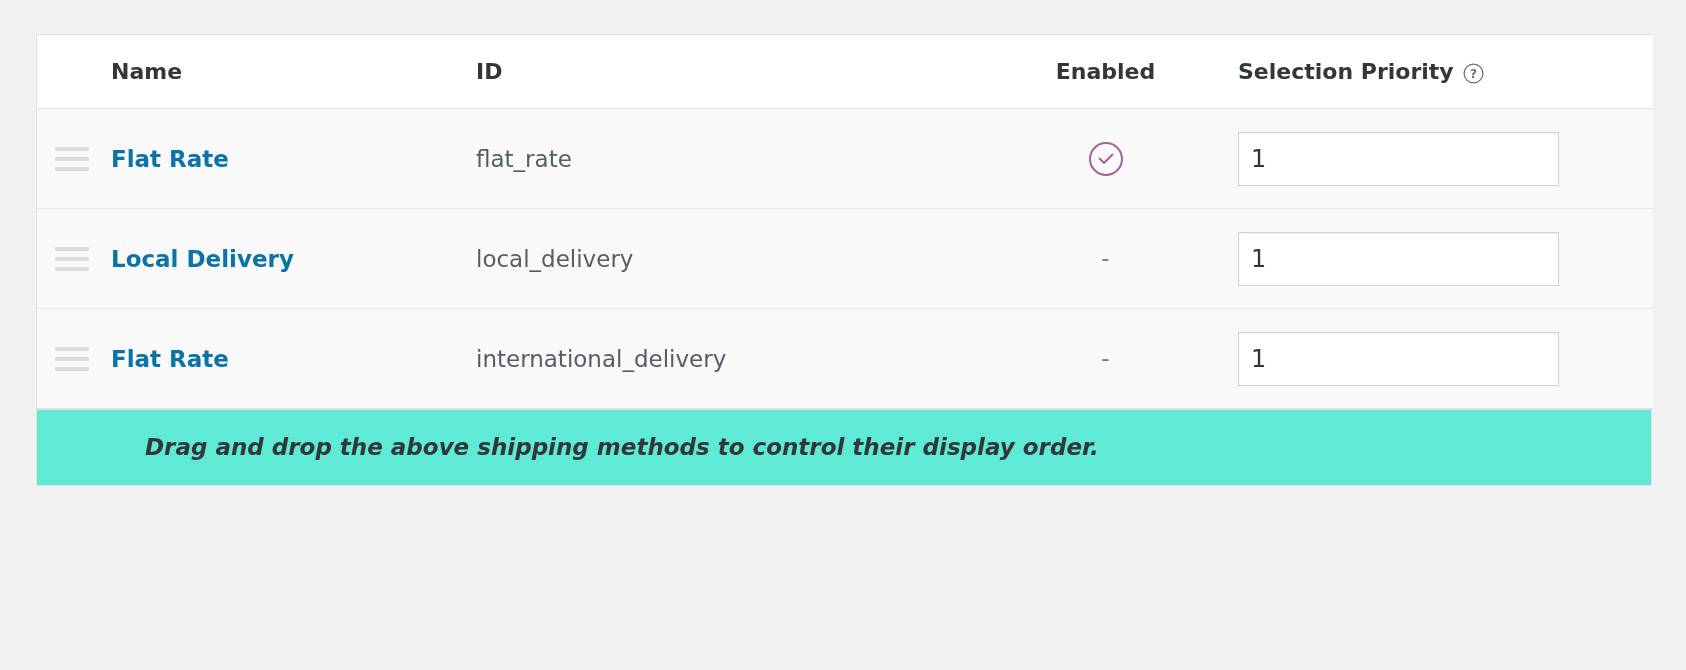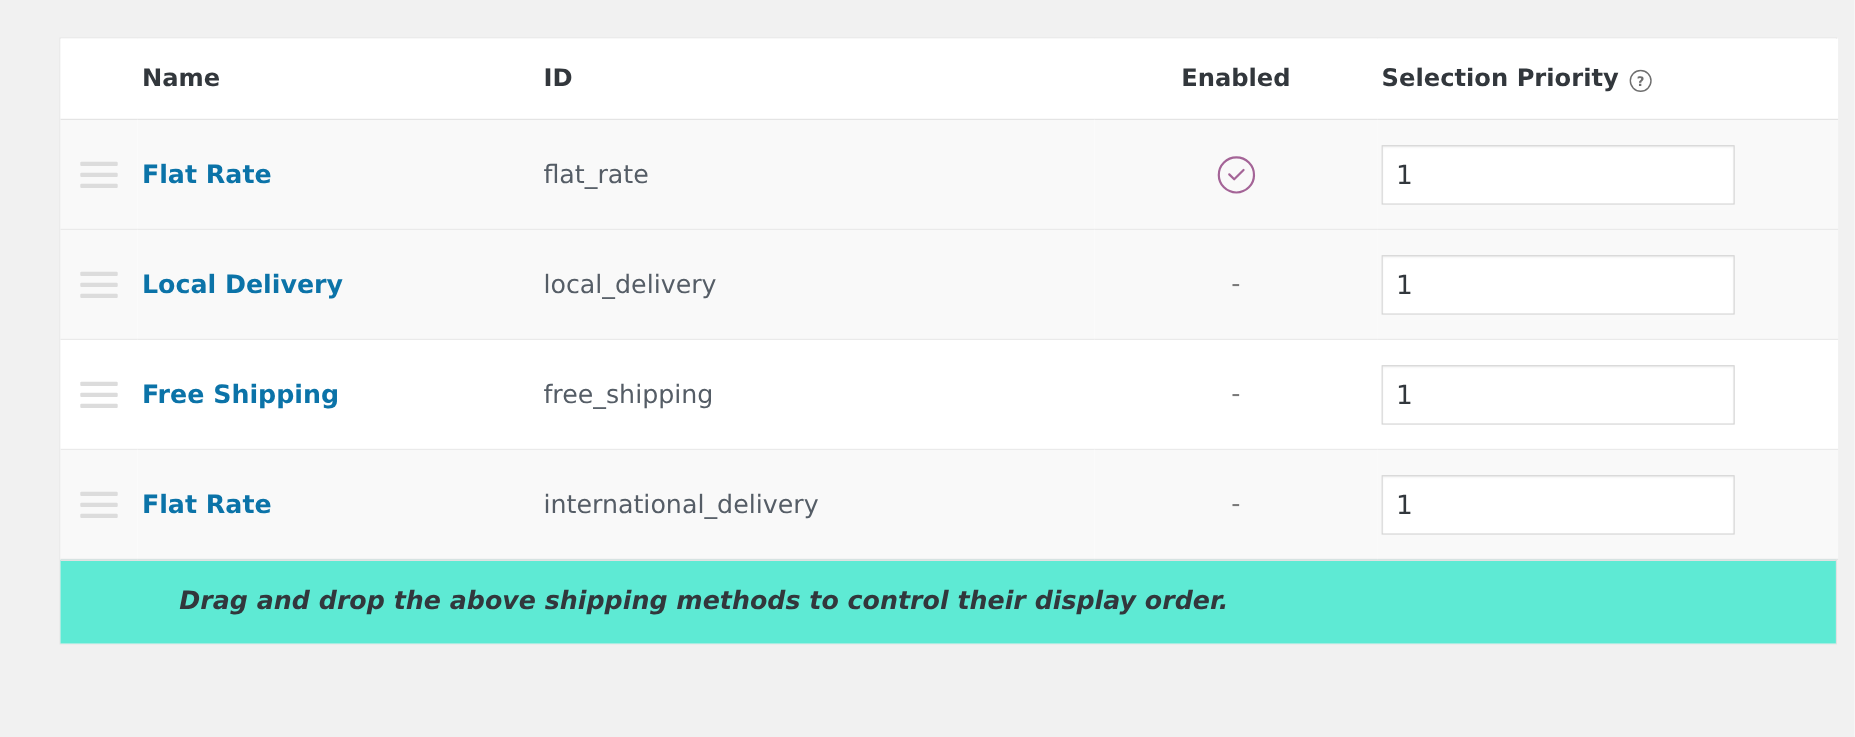--- a/index.html
+++ b/index.html
@@ -10,21 +10,21 @@
     width: 1686px;
     height: 670px;
     background: #f1f1f1;
     font-family: "DejaVu Sans", "Liberation Sans", sans-serif;
     -webkit-font-smoothing: antialiased;
     overflow: hidden;
   }
 
   .card {
     position: absolute;
-    left: 54px;
+    left: 36px;
     top: 34px;
     width: 1616px;
     background: #ffffff;
     border: 1px solid #e1e1e1;
     box-sizing: border-box;
   }
 
   table.shipping-table {
     width: 100%;
     border-collapse: collapse;
@@ -227,33 +227,20 @@
               <span></span>
               <span></span>
               <span></span>
             </span>
           </td>
           <td><a class="method-name" href="#">Local Delivery</a></td>
           <td><span class="method-id">local_delivery</span></td>
           <td class="enabled-cell"><span class="dash">-</span></td>
           <td class="priority-cell"><input type="text" class="priority-input" value="1" style=""></td>
         </tr>
-        <tr class="even">
-          <td>
-            <span class="drag-handle">
-              <span></span>
-              <span></span>
-              <span></span>
-            </span>
-          </td>
-          <td><a class="method-name" href="#">Free Shipping</a></td>
-          <td><span class="method-id">free_shipping</span></td>
-          <td class="enabled-cell"><span class="dash">-</span></td>
-          <td class="priority-cell"><input type="text" class="priority-input" value="1" style=""></td>
-        </tr>
         <tr class="odd">
           <td>
             <span class="drag-handle">
               <span></span>
               <span></span>
               <span></span>
             </span>
           </td>
           <td><a class="method-name" href="#">Flat Rate</a></td>
           <td><span class="method-id">international_delivery</span></td>

